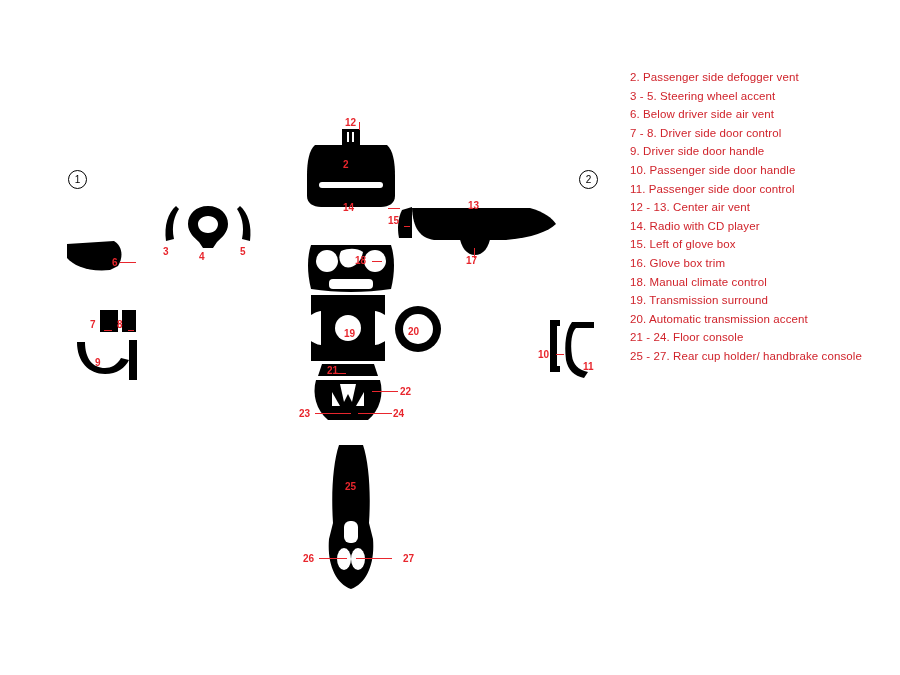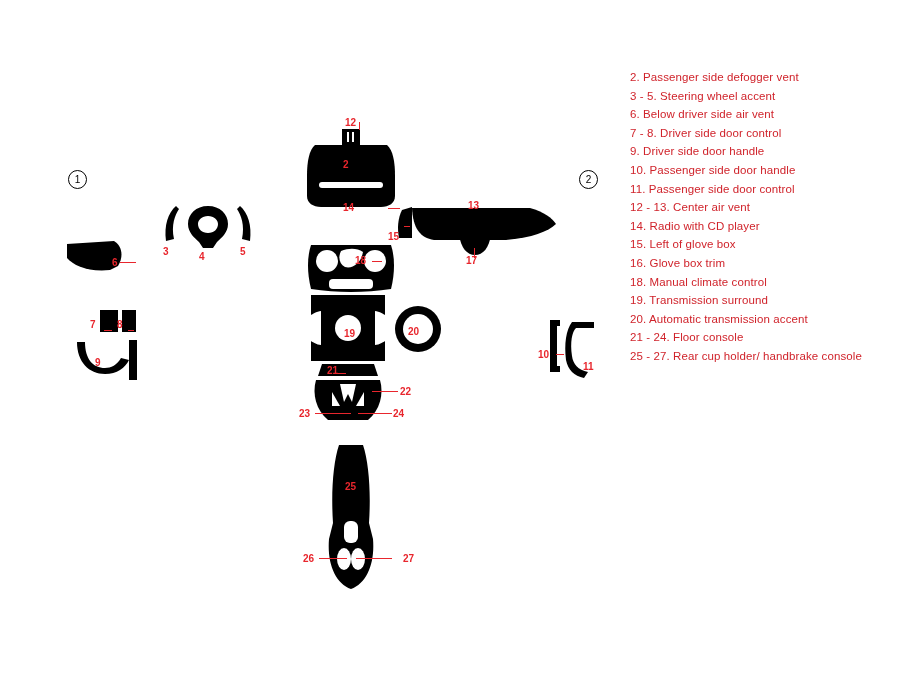--- a/index.html
+++ b/index.html
@@ -240,21 +240,21 @@
   <div class="num" style="left:240px; top:247px;">5</div>
   <div class="num" style="left:112px; top:258px;">6</div>
   <div class="num" style="left:90px; top:320px;">7</div>
   <div class="num" style="left:117px; top:320px;">8</div>
   <div class="num" style="left:95px; top:358px;">9</div>
   <div class="num" style="left:538px; top:350px;">10</div>
   <div class="num" style="left:583px; top:362px;">11</div>
   <div class="num" style="left:345px; top:118px;">12</div>
   <div class="num" style="left:343px; top:160px;">2</div>
   <div class="num" style="left:343px; top:203px;">14</div>
-  <div class="num" style="left:388px; top:232px;">15</div>
+  <div class="num" style="left:388px; top:216px;">15</div>
   <div class="num" style="left:468px; top:201px;">13</div>
   <div class="num" style="left:466px; top:256px;">17</div>
   <div class="num" style="left:355px; top:256px;">18</div>
   <div class="num" style="left:344px; top:329px;">19</div>
   <div class="num" style="left:408px; top:327px;text-align:center;">20</div>
   <div class="num" style="left:327px; top:366px;">21</div>
   <div class="num" style="left:400px; top:387px;">22</div>
   <div class="num" style="left:299px; top:409px;">23</div>
   <div class="num" style="left:393px; top:409px;">24</div>
   <div class="num" style="left:345px; top:482px;">25</div>

